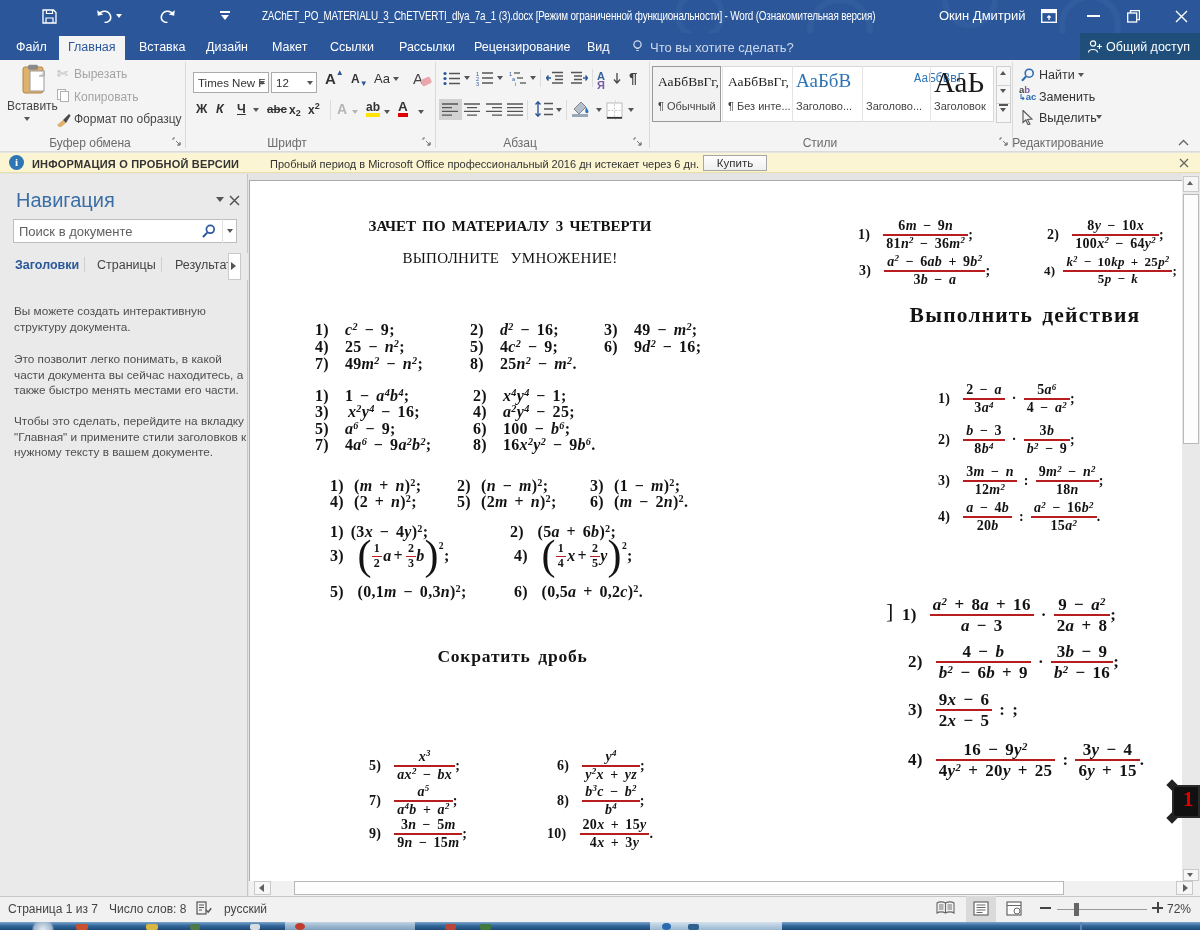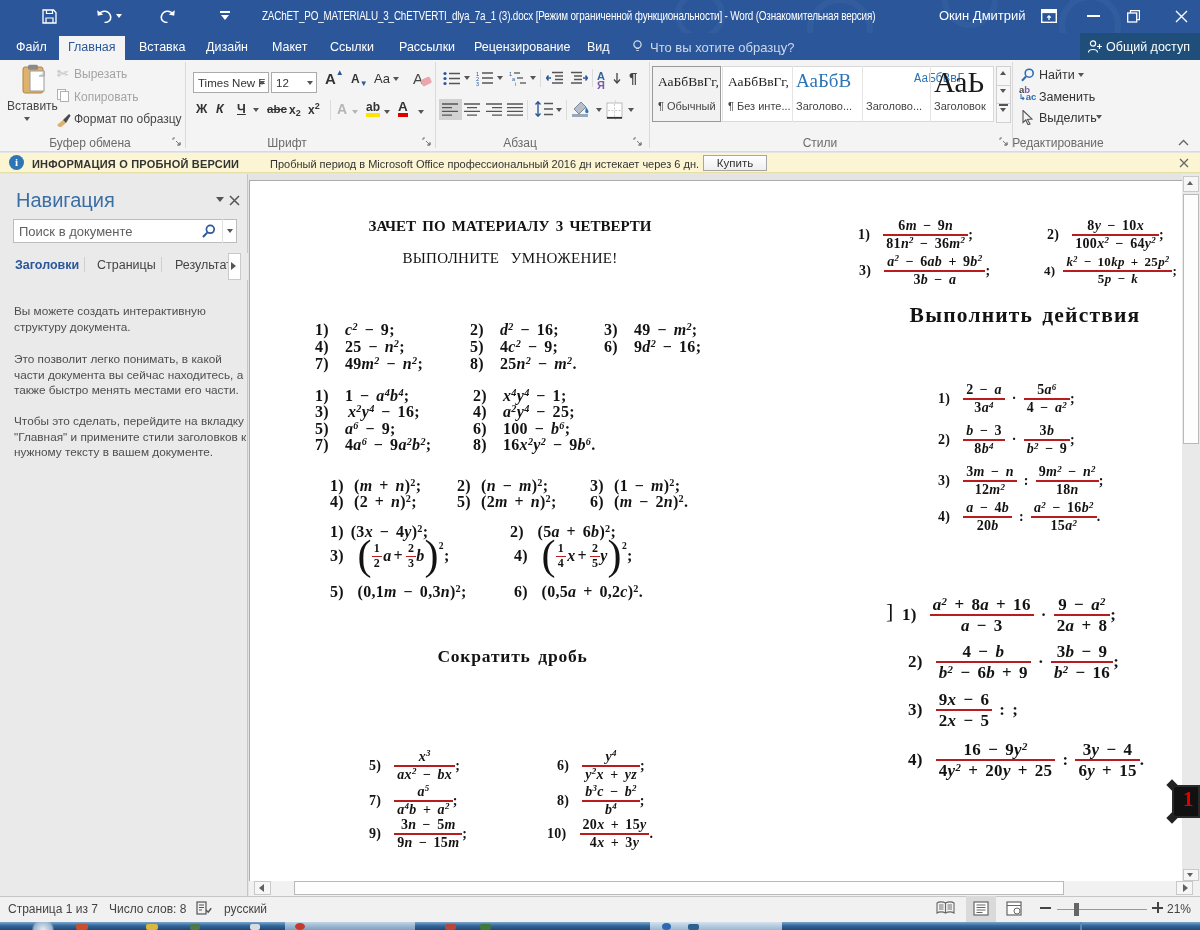--- a/index.html
+++ b/index.html
@@ -78,21 +78,21 @@
 <div class="a wt" style="left:206px;top:40px;font-size:12.5px">Дизайн</div>
 <div class="a wt" style="left:272px;top:40px;font-size:12.5px">Макет</div>
 <div class="a wt" style="left:330px;top:40px;font-size:12.5px">Ссылки</div>
 <div class="a wt" style="left:399px;top:40px;font-size:12.5px">Рассылки</div>
 <div class="a wt" style="left:474px;top:40px;font-size:12.5px">Рецензирование</div>
 <div class="a wt" style="left:587px;top:40px;font-size:12.5px">Вид</div>
 <svg class="a" style="left:631px;top:39px" width="13" height="15" viewBox="0 0 13 15">
     <circle cx="6.5" cy="5.5" r="3.6" fill="none" stroke="#cdd8ea" stroke-width="1.3"></circle>
     <path d="M5 9.5 h3 M5.3 11.5 h2.4" stroke="#cdd8ea" stroke-width="1.2"></path>
   </svg>
-<div class="a" style="left:650px;top:40px;font-size:13px;color:#cdd8ea">Что вы хотите образцу?</div>
+<div class="a" style="left:650px;top:40px;font-size:13px;color:#cdd8ea">Что вы хотите сделать?</div>
 <div class="a" style="left:1080px;top:33px;width:120px;height:27px;background:#1e4e79"></div>
 <svg class="a" style="left:1087px;top:39px" width="16" height="15" viewBox="0 0 16 15">
     <circle cx="6" cy="4.5" r="2.6" fill="none" stroke="#fff" stroke-width="1.2"></circle>
     <path d="M1.5 13.5 c0 -4 9 -4 9 0" fill="none" stroke="#fff" stroke-width="1.2"></path>
     <path d="M12.5 5 v5 M10 7.5 h5" stroke="#fff" stroke-width="1.2"></path>
   </svg>
 <div class="a wt" style="left:1106px;top:40px;font-size:12.5px">Общий доступ</div>
 <style>
 .bp{font-size:42px;font-weight:400;line-height:0;position:relative;top:-1px}
 .sf{font-size:12px}
@@ -397,21 +397,21 @@
 <svg class="a" style="left:1006px;top:901px" width="16" height="15" viewBox="0 0 16 15">
     <rect x="1" y="1" width="14" height="13" fill="#fff" stroke="#666" stroke-width="1.2"></rect>
     <path d="M1 4.5 h14" stroke="#666" stroke-width="1"></path>
     <circle cx="11" cy="10" r="3" fill="none" stroke="#666" stroke-width="1"></circle>
   </svg>
 <div class="a" style="left:1040px;top:907px;width:11px;height:2px;background:#444"></div>
 <div class="a" style="left:1057px;top:909px;width:90px;height:1px;background:#999"></div>
 <div class="a" style="left:1074px;top:903px;width:5px;height:13px;background:#666"></div>
 <div class="a" style="left:1152px;top:907px;width:11px;height:2px;background:#444"></div>
 <div class="a" style="left:1152px;top:902px;width:2px;height:11px;background:#444;margin-left:4.5px"></div>
-<div class="a" style="left:1167px;top:902px;font-size:12px;color:#444">21%</div>
+<div class="a" style="left:1167px;top:902px;font-size:12px;color:#444">72%</div>
 
 <div class="a" style="left:0;top:922px;width:1200px;height:8px;background:linear-gradient(#7da7cd,#35689c 45%,#1d4a77)"></div>
 <div class="a" style="left:30px;top:922px;width:26px;height:8px;background:radial-gradient(circle at 50% 100%,#e8eef5,#9db4cc 60%,transparent 75%)"></div>
 <div class="a" style="left:76px;top:924px;width:12px;height:6px;background:#c94f2e;border-radius:2px"></div>
 <div class="a" style="left:146px;top:924px;width:12px;height:6px;background:#d8b840;border-radius:2px"></div>
 <div class="a" style="left:190px;top:924px;width:10px;height:6px;background:#4d7a47;border-radius:2px"></div>
 <div class="a" style="left:250px;top:924px;width:10px;height:6px;background:#d8dde2;border-radius:2px"></div>
 <div class="a" style="left:285px;top:922px;width:130px;height:8px;background:linear-gradient(#cfdde9,#8fb0cc);opacity:.85"></div>
 <div class="a" style="left:295px;top:923px;width:10px;height:7px;background:#c23b2e;border-radius:50%"></div>
 <div class="a" style="left:445px;top:924px;width:11px;height:6px;background:#b8473a;border-radius:2px"></div>

